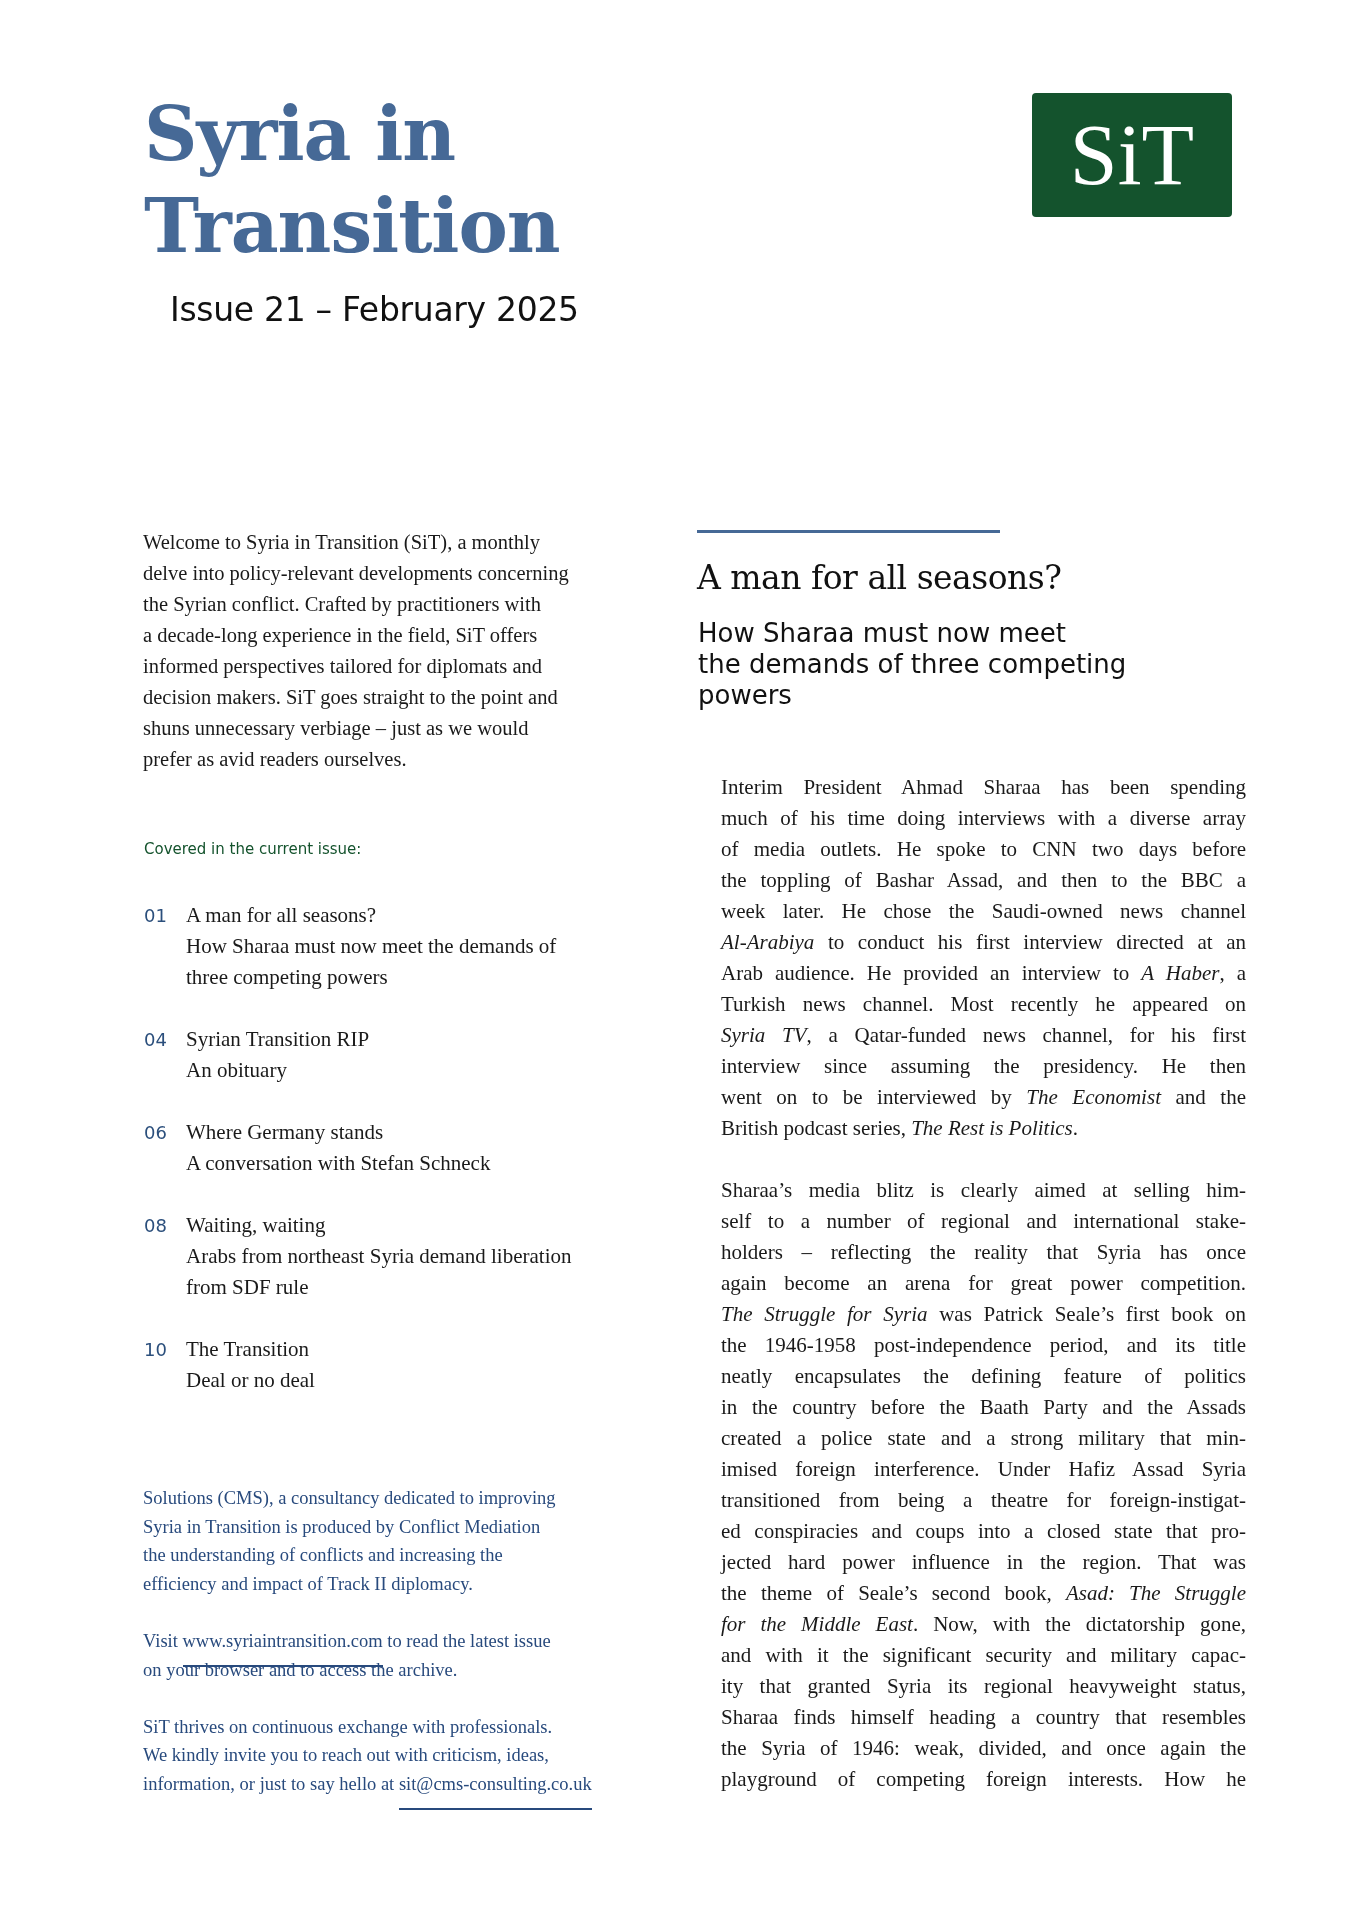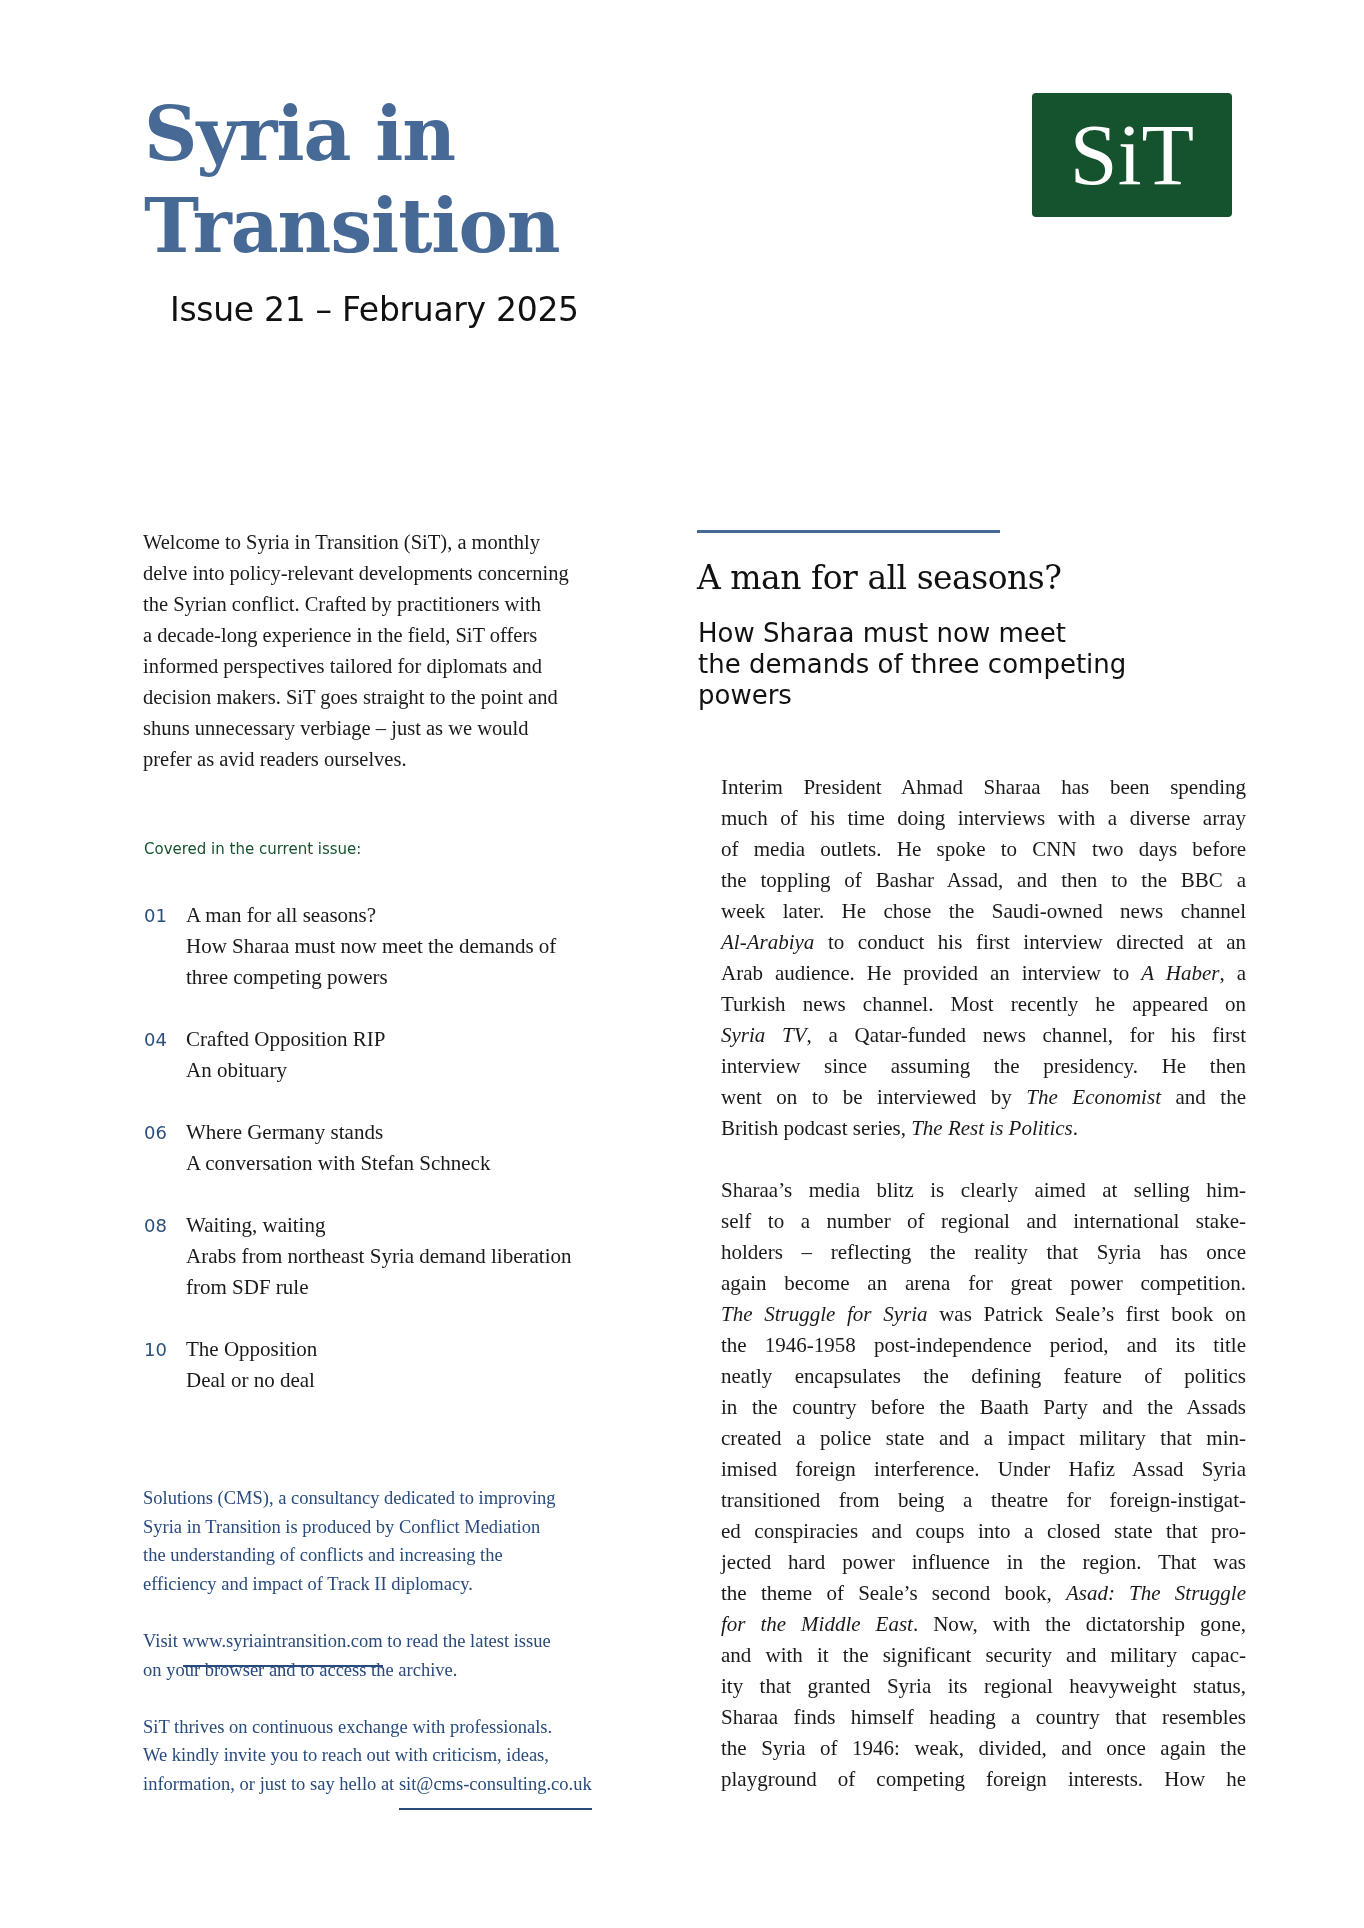--- a/index.html
+++ b/index.html
@@ -76,21 +76,21 @@
     <div class="toc-item">
       <span class="toc-num">01</span>
       <span class="toc-title">A man for all seasons?</span>
       <span class="toc-sub">
         <span class="ln">How Sharaa must now meet the demands of</span>
         <span class="ln">three competing powers</span>
       </span>
     </div>
     <div class="toc-item">
       <span class="toc-num">04</span>
-      <span class="toc-title">Crafted Opposition RIP</span>
+      <span class="toc-title">Syrian Transition RIP</span>
       <span class="toc-sub">
         <span class="ln">An obituary</span>
       </span>
     </div>
     <div class="toc-item">
       <span class="toc-num">06</span>
       <span class="toc-title">Where Germany stands</span>
       <span class="toc-sub">
         <span class="ln">A conversation with Stefan Schneck</span>
       </span>
@@ -98,21 +98,21 @@
     <div class="toc-item">
       <span class="toc-num">08</span>
       <span class="toc-title">Waiting, waiting</span>
       <span class="toc-sub">
         <span class="ln">Arabs from northeast Syria demand liberation</span>
         <span class="ln">from SDF rule</span>
       </span>
     </div>
     <div class="toc-item">
       <span class="toc-num">10</span>
-      <span class="toc-title">The Opposition</span>
+      <span class="toc-title">The Transition</span>
       <span class="toc-sub">
         <span class="ln">Deal or no deal</span>
       </span>
     </div>
   </div>
 
 <div class="abs footer">
   <p id="about">
       <span class="ln">Solutions (CMS), a consultancy dedicated to improving</span>
       <span class="ln">Syria in Transition is produced by Conflict Mediation</span>
@@ -155,21 +155,21 @@
     <div class="para-gap"></div>
     <div>
       <span class="ln">Sharaa’s media blitz is clearly aimed at selling him-</span>
       <span class="ln">self to a number of regional and international stake-</span>
       <span class="ln">holders – reflecting the reality that Syria has once</span>
       <span class="ln">again become an arena for great power competition.</span>
       <span class="ln"><i>The Struggle for Syria</i> was Patrick Seale’s first book on</span>
       <span class="ln">the 1946-1958 post-independence period, and its title</span>
       <span class="ln">neatly encapsulates the defining feature of politics</span>
       <span class="ln">in the country before the Baath Party and the Assads</span>
-      <span class="ln">created a police state and a impact military that min-</span>
+      <span class="ln">created a police state and a strong military that min-</span>
       <span class="ln">imised foreign interference. Under Hafiz Assad Syria</span>
       <span class="ln">transitioned from being a theatre for foreign-instigat-</span>
       <span class="ln">ed conspiracies and coups into a closed state that pro-</span>
       <span class="ln">jected hard power influence in the region. That was</span>
       <span class="ln">the theme of Seale’s second book, <i>Asad: The Struggle</i></span>
       <span class="ln"><i>for the Middle East</i>. Now, with the dictatorship gone,</span>
       <span class="ln">and with it the significant security and military capac-</span>
       <span class="ln">ity that granted Syria its regional heavyweight status,</span>
       <span class="ln">Sharaa finds himself heading a country that resembles</span>
       <span class="ln">the Syria of 1946: weak, divided, and once again the</span>

